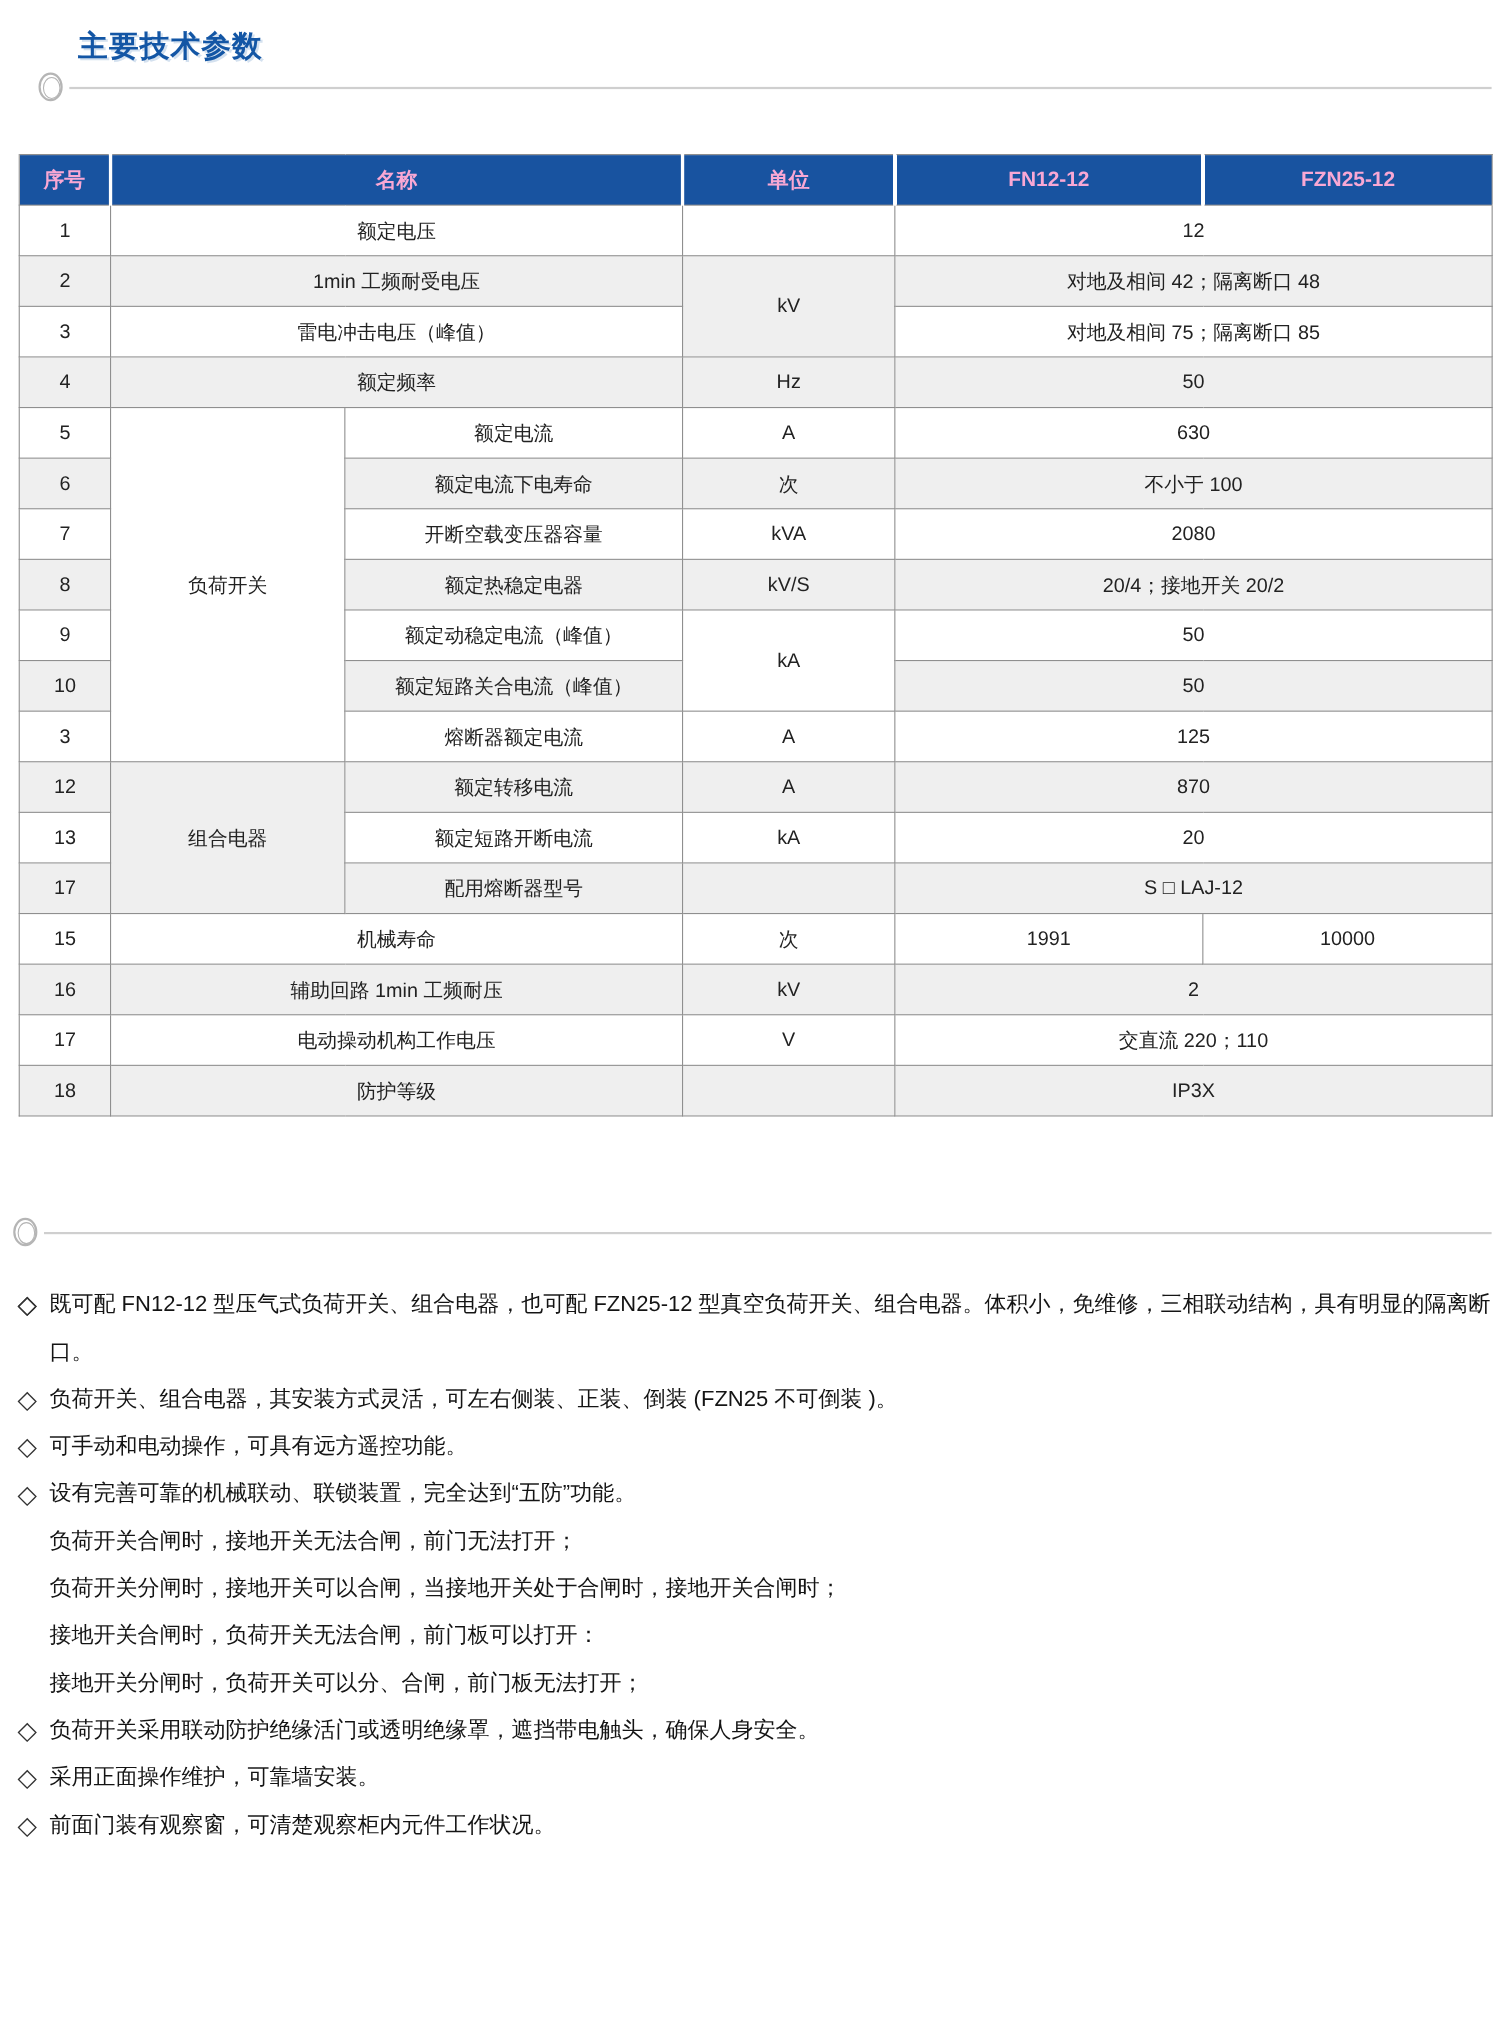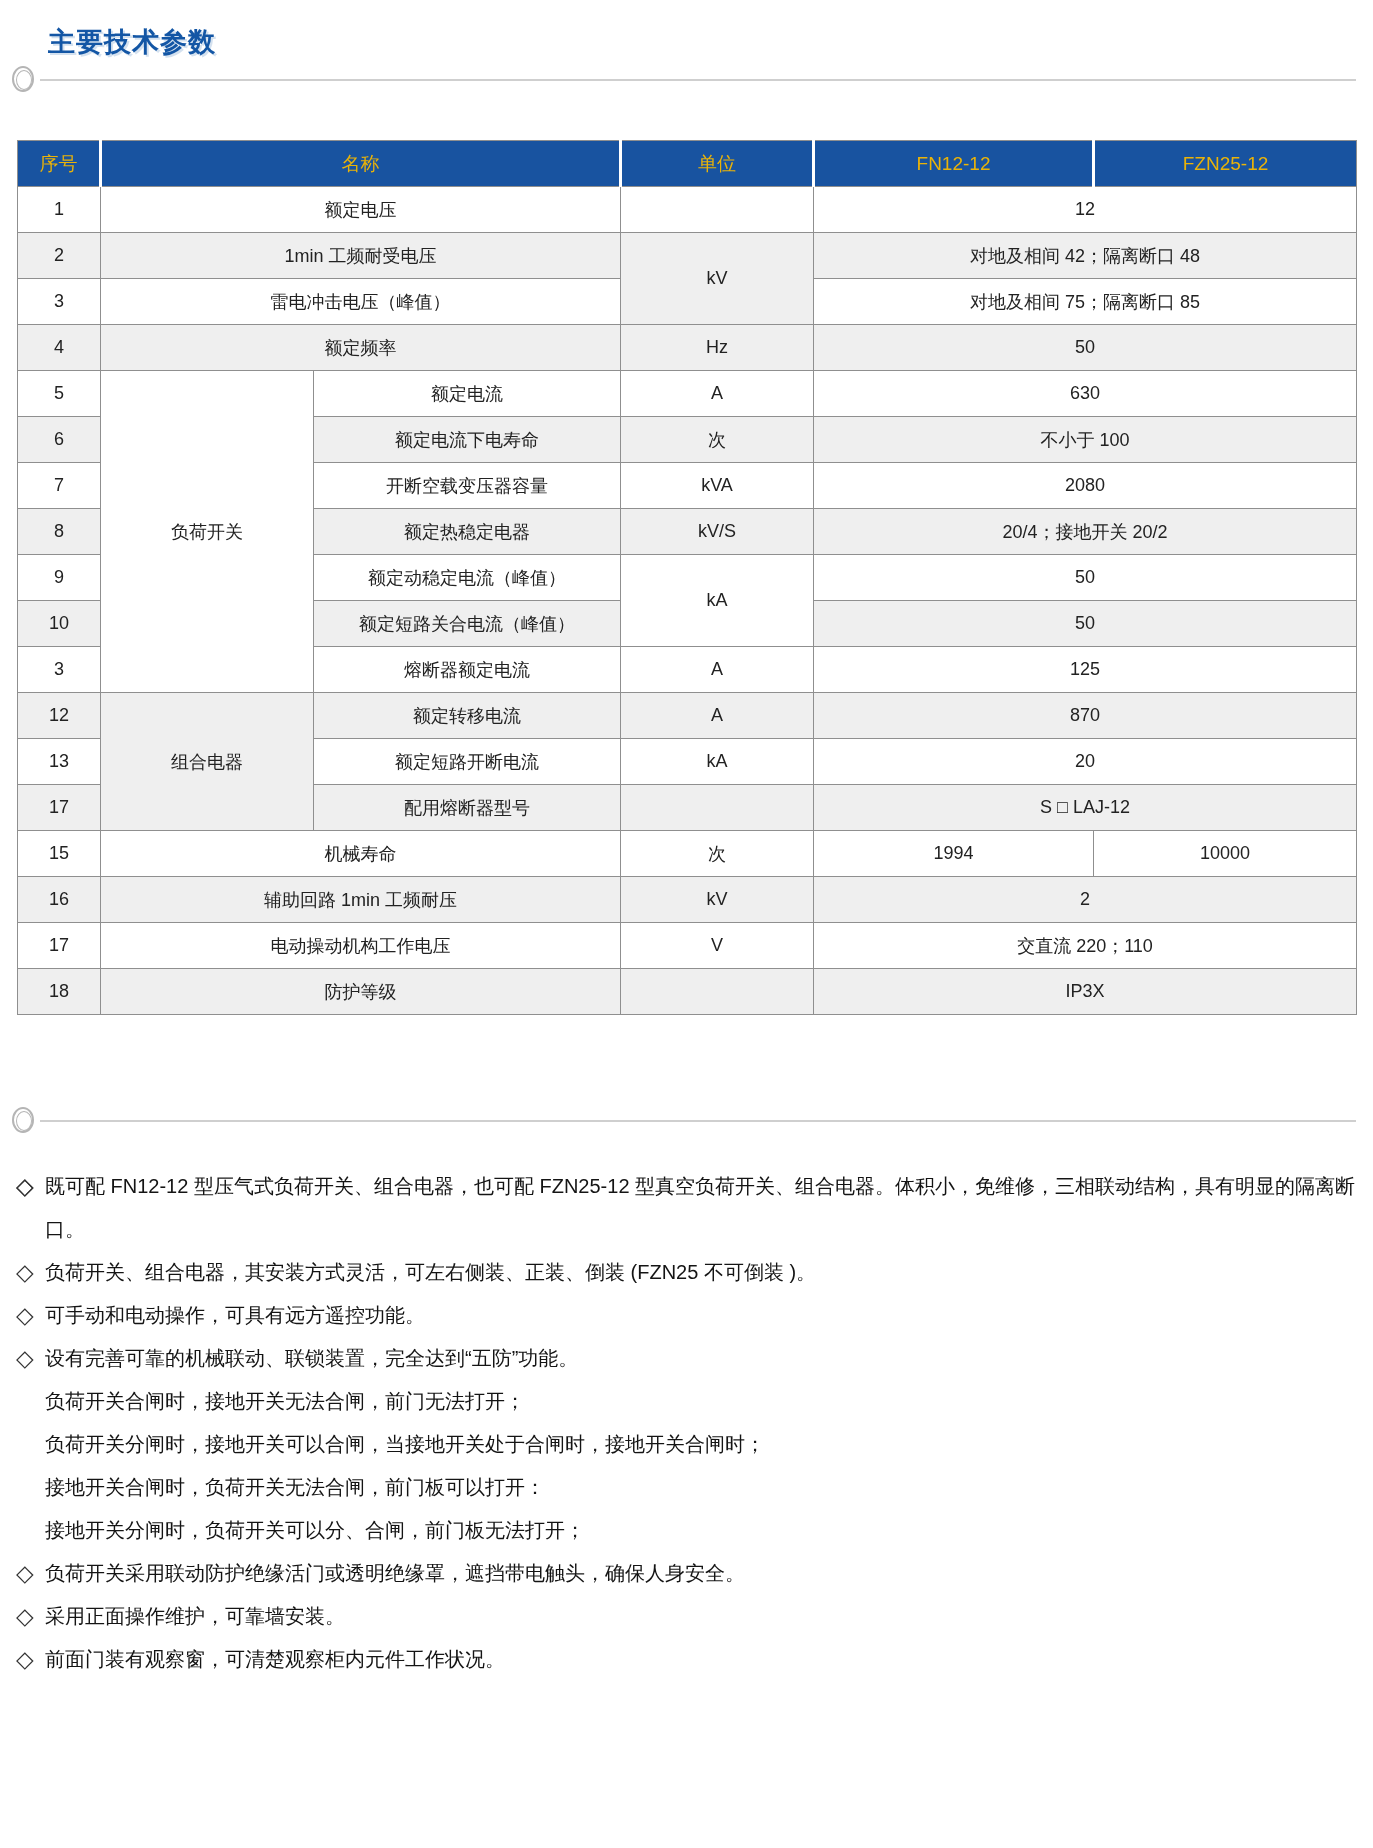--- a/index.html
+++ b/index.html
@@ -16,29 +16,29 @@
   .sec-rule{position:relative;height:32px;}
   .ring{
     position:absolute;left:12px;top:0px;width:22px;height:26px;border:2px solid #b5b5b5;
     border-radius:50%;box-sizing:border-box;background:#fff;
   }
   .ring::after{
     content:"";position:absolute;left:2px;top:2px;width:14px;height:18px;
     border:1px solid #b5b5b5;border-radius:50%;
   }
   .rule-line{position:absolute;left:40px;right:17px;top:13px;border-top:2px solid #cfcfcf;}
-  .sec1{padding-top:24px;}
+  .sec1{padding-top:24px;padding-left:23px;}
   .sec2{margin-top:92px;}
 
   
   .tbl-wrap{margin:42px 17px 0 17px;}
   table{border-collapse:collapse;width:1339px;table-layout:fixed;}
   td,th{box-sizing:border-box;overflow:hidden;}
   th{
-    background:#1853a0;color:#eab308;font-size:19px;font-weight:normal;height:46px;
+    background:#1853a0;color:#f9a8d4;font-size:19px;font-weight:bold;height:46px;
     border-left:3px solid #ffffff;border-bottom:1px solid #8f8f8f;text-align:center;
   }
   th:first-child{border-left:1px solid #8f8f8f;}
   table{border:1px solid #8f8f8f;}
   td{
     border:1px solid #8f8f8f;height:46px;text-align:center;vertical-align:middle;
     font-size:18px;color:#222222;background:#ffffff;padding:0 6px;
   }
   tr.even > td{background:#efefef;}
   td.bg-white{background:#ffffff;}
@@ -168,21 +168,21 @@
     <td>17</td>
     <td>配用熔断器型号</td>
     <td></td>
     <td colspan="2">S □ LAJ-12</td>
   </tr>
 
   <tr class="odd">
     <td>15</td>
     <td colspan="2">机械寿命</td>
     <td>次</td>
-    <td>1994</td>
+    <td>1991</td>
     <td>10000</td>
   </tr>
   <tr class="even">
     <td>16</td>
     <td colspan="2">辅助回路 1min 工频耐压</td>
     <td>kV</td>
     <td colspan="2">2</td>
   </tr>
   <tr class="odd">
     <td>17</td>

